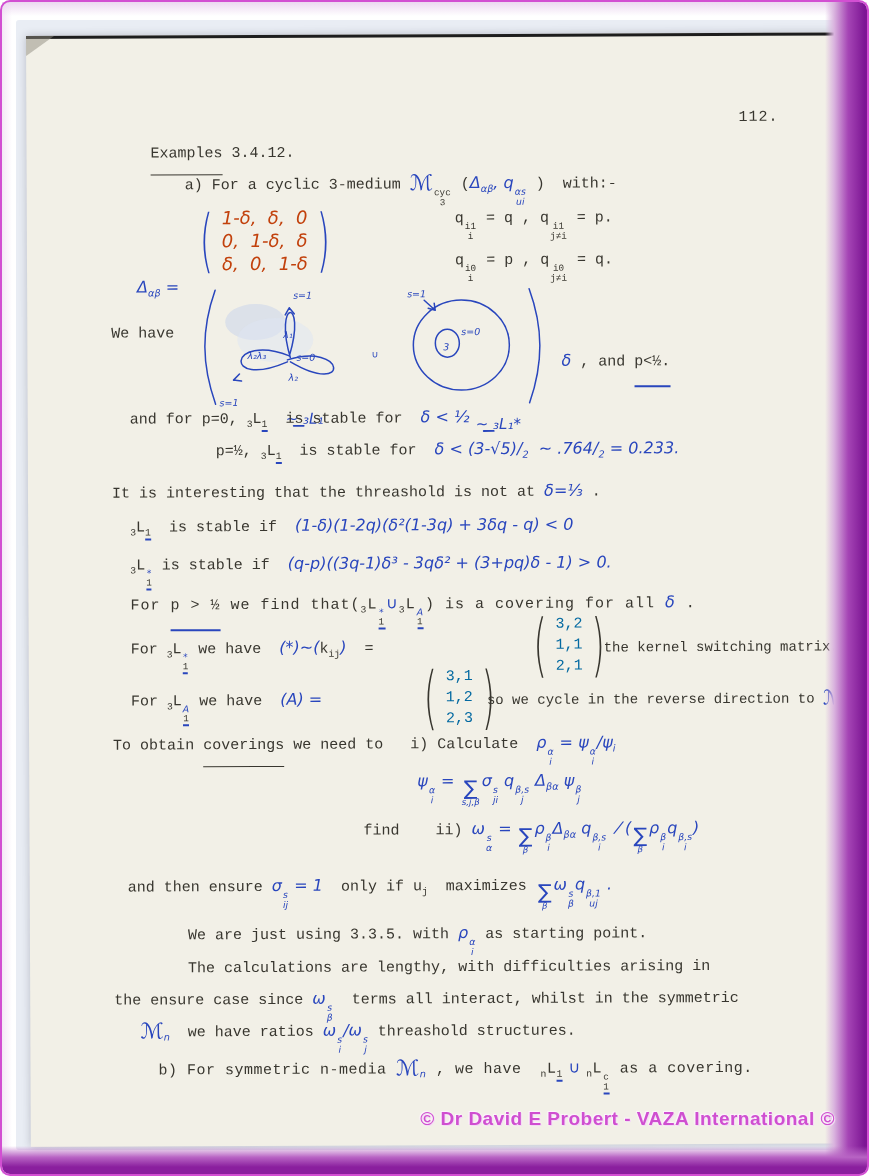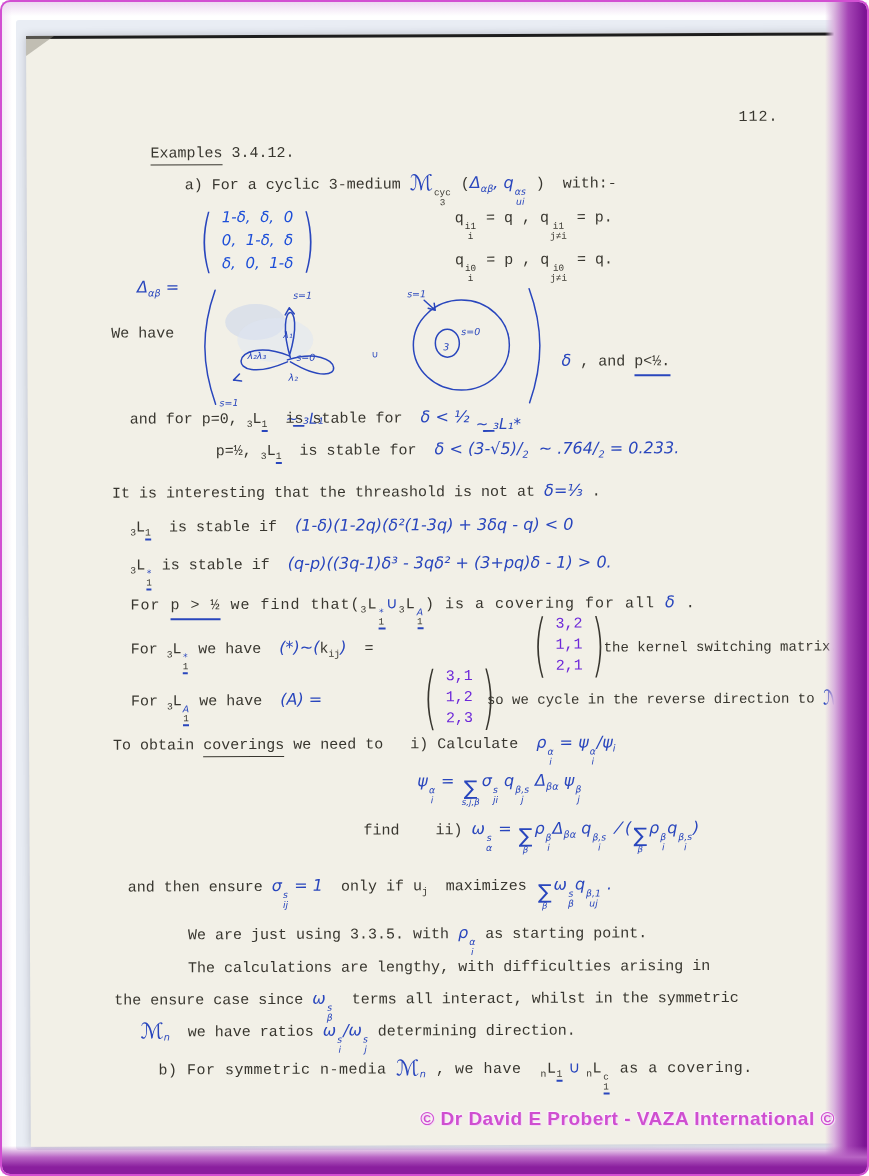--- a/index.html
+++ b/index.html
@@ -23,27 +23,27 @@
   .line{position:absolute;white-space:pre;font-size:15px;line-height:20px;}
   .t{font-family:"Liberation Mono","DejaVu Sans Mono",monospace;color:#38362f;font-size:1em;}
   .h{font-family:"DejaVu Sans",sans-serif;font-style:italic;color:#2946bd;font-size:1.07em;}
   .hm{font-family:"DejaVu Sans",sans-serif;color:#2946bd;font-size:1.45em;vertical-align:-2px;}
   .sb{font-size:0.65em !important;vertical-align:-4px;}
   .stk{display:inline-flex;flex-direction:column;align-items:center;vertical-align:-7px;line-height:1;margin:0 1px;}
   .stk span{font-size:0.62em;line-height:1.05;}
   .sum{display:inline-flex;flex-direction:column;align-items:center;vertical-align:-9px;line-height:1;margin:0 2px;}
   .sum .sig{font-size:1.35em;line-height:.95;font-style:italic;}
   .sum .und{font-size:0.58em;}
-  .u-k{border-bottom:1.5px solid #38362f;padding-bottom:2px;}
+  .u-k{border-bottom:1.5px solid #38362f;padding-bottom:12px;}
   .u-b{border-bottom:2px solid #2946bd;}
-  .u-b2{border-bottom:2px solid #2946bd;padding-bottom:4px;text-align:center;}
+  .u-b2{border-bottom:2px solid #2946bd;padding-bottom:15px;text-align:center;}
   .matrix{position:absolute;display:flex;align-items:center;}
   .matrix .rows{display:flex;flex-direction:column;padding:0 2px;}
-  .matrix.h-m .row{font-family:"DejaVu Sans",sans-serif;font-style:italic;color:#1d4ed8;font-size:15px;line-height:23px;white-space:pre;}
-  .matrix.t-m .row{font-family:"Liberation Mono","DejaVu Sans Mono",monospace;color:#6d28d9;font-size:15px;line-height:21px;white-space:pre;}
+  .matrix.h-m .row{font-family:"DejaVu Sans",sans-serif;font-style:italic;color:#c2410c;font-size:18px;line-height:23px;white-space:pre;}
+  .matrix.t-m .row{font-family:"Liberation Mono","DejaVu Sans Mono",monospace;color:#0369a1;font-size:15px;line-height:21px;white-space:pre;}
   .matrix .paren{font-family:"DejaVu Sans",sans-serif;font-weight:100;transform:scaleX(.5);line-height:.95;}
   .matrix.h-m .paren{color:#2946bd;}
   .matrix.t-m .paren{color:#38362f;}
   .figure{position:absolute;left:166px;top:246px;width:358px;height:158px;}
   .figure text{fill:#2946bd;font-family:"DejaVu Sans",sans-serif;font-style:italic;font-size:9.5px;}
   .figure .cap{font-size:15px;}
   .watermark{position:absolute;top:1108px;right:34px;z-index:5;font-weight:bold;font-size:19px;letter-spacing:.5px;
     color:#cf4fd0;text-shadow:1px 1px 0 #f4daf5,-1px -1px 0 #fdf2fd,0 0 3px #ffffff;}
 </style>
 </head>
@@ -101,21 +101,21 @@
     <div class="line" style="left: 575px; top: 600px; font-size: 14px;"><span class="t">the kernel switching matrix.</span></div>
     <div class="line" style="left: 102px; top: 652px;"><span class="t">For </span><span class="t sb">3</span><span class="t">L</span><span class="stk"><span class="h">A</span><span class="t u-b">1</span></span><span class="t"> we have  </span><span class="h">(A) =</span></div>
     <div class="line" style="left: 458px; top: 652px; font-size: 14px;"><span class="t">so we cycle in the reverse direction to </span><span class="hm">ℳ</span><span class="stk"><span class="t">cyc</span><span class="t">3</span></span><span class="t"> .</span></div>
     <div class="line" style="left: 84px; top: 696px;"><span class="t">To obtain </span><span class="t u-k">coverings</span><span class="t"> we need to   i) Calculate  </span><span class="h">ρ</span><span class="stk"><span class="h">α</span><span class="h">i</span></span><span class="h"> = ψ</span><span class="stk"><span class="h">α</span><span class="h">i</span></span><span class="h">/ψ</span><span class="h sb">i</span></div>
     <div class="line" style="left: 388px; top: 734px;"><span class="h">ψ</span><span class="stk"><span class="h">α</span><span class="h">i</span></span><span class="h"> = </span><span class="sum"><span class="sig h">∑</span><span class="und h">s,j,β</span></span><span class="h">σ</span><span class="stk"><span class="h">s</span><span class="h">ji</span></span><span class="h"> q</span><span class="stk"><span class="h">β,s</span><span class="h">j</span></span><span class="h"> Δ</span><span class="h sb">βα</span><span class="h"> ψ</span><span class="stk"><span class="h">β</span><span class="h">j</span></span></div>
     <div class="line" style="left: 334px; top: 782px;"><span class="t">find    ii) </span><span class="h">ω</span><span class="stk"><span class="h">s</span><span class="h">α</span></span><span class="h"> = </span><span class="sum"><span class="sig h">∑</span><span class="und h">β</span></span><span class="h">ρ</span><span class="stk"><span class="h">β</span><span class="h">i</span></span><span class="h">Δ</span><span class="h sb">βα</span><span class="h"> q</span><span class="stk"><span class="h">β,s</span><span class="h">i</span></span><span class="h">  ⁄ (</span><span class="sum"><span class="sig h">∑</span><span class="und h">β</span></span><span class="h">ρ</span><span class="stk"><span class="h">β</span><span class="h">i</span></span><span class="h">q</span><span class="stk"><span class="h">β,s</span><span class="h">i</span></span><span class="h">)</span></div>
     <div class="line" style="left: 98px; top: 838px;"><span class="t">and then ensure </span><span class="h">σ</span><span class="stk"><span class="h">s</span><span class="h">ij</span></span><span class="h"> = 1</span><span class="t">  only if u</span><span class="t sb">j</span><span class="t">  maximizes </span><span class="sum"><span class="sig h">∑</span><span class="und h">β</span></span><span class="h">ω</span><span class="stk"><span class="h">s</span><span class="h">β</span></span><span class="h">q</span><span class="stk"><span class="h">β,1</span><span class="h">uj</span></span><span class="h"> .</span></div>
     <div class="line" style="left: 158px; top: 886px;"><span class="t">We are just using 3.3.5. with </span><span class="h">ρ</span><span class="stk"><span class="h">α</span><span class="h">i</span></span><span class="t"> as starting point.</span></div>
     <div class="line" style="left: 158px; top: 919px;"><span class="t">The calculations are lengthy, with difficulties arising in</span></div>
     <div class="line" style="left: 84px; top: 951px;"><span class="t">the ensure case since </span><span class="h">ω</span><span class="stk"><span class="h">s</span><span class="h">β</span></span><span class="t">  terms all interact, whilst in the symmetric</span></div>
-    <div class="line" style="left: 110px; top: 983px;"><span class="hm">ℳ</span><span class="h sb">n</span><span class="t">  we have ratios </span><span class="h">ω</span><span class="stk"><span class="h">s</span><span class="h">i</span></span><span class="h">/ω</span><span class="stk"><span class="h">s</span><span class="h">j</span></span><span class="t"> determining direction.</span></div>
+    <div class="line" style="left: 110px; top: 983px;"><span class="hm">ℳ</span><span class="h sb">n</span><span class="t">  we have ratios </span><span class="h">ω</span><span class="stk"><span class="h">s</span><span class="h">i</span></span><span class="h">/ω</span><span class="stk"><span class="h">s</span><span class="h">j</span></span><span class="t"> threashold structures.</span></div>
     <div class="line" style="left: 128px; top: 1021px; letter-spacing: 0.5px;"><span class="t">b) For symmetric n-media </span><span class="hm">ℳ</span><span class="h sb">n</span><span class="t"> , we have  </span><span class="t sb">n</span><span class="t">L</span><span class="t sb u-b">1</span><span class="h"> ∪ </span><span class="t sb">n</span><span class="t">L</span><span class="stk"><span class="t">c</span><span class="t u-b">1</span></span><span class="t"> as a covering.</span></div>
     <div class="matrix h-m" style="left: 166px; top: 168px;">
       <span class="paren" style="font-size: 69px;">(</span>
       <div class="rows">
         <div class="row">1-δ,  δ,  0</div>
         <div class="row">0,  1-δ,  δ</div>
         <div class="row">δ,  0,  1-δ</div>
       </div>
       <span class="paren" style="font-size: 69px;">)</span>
     </div>

